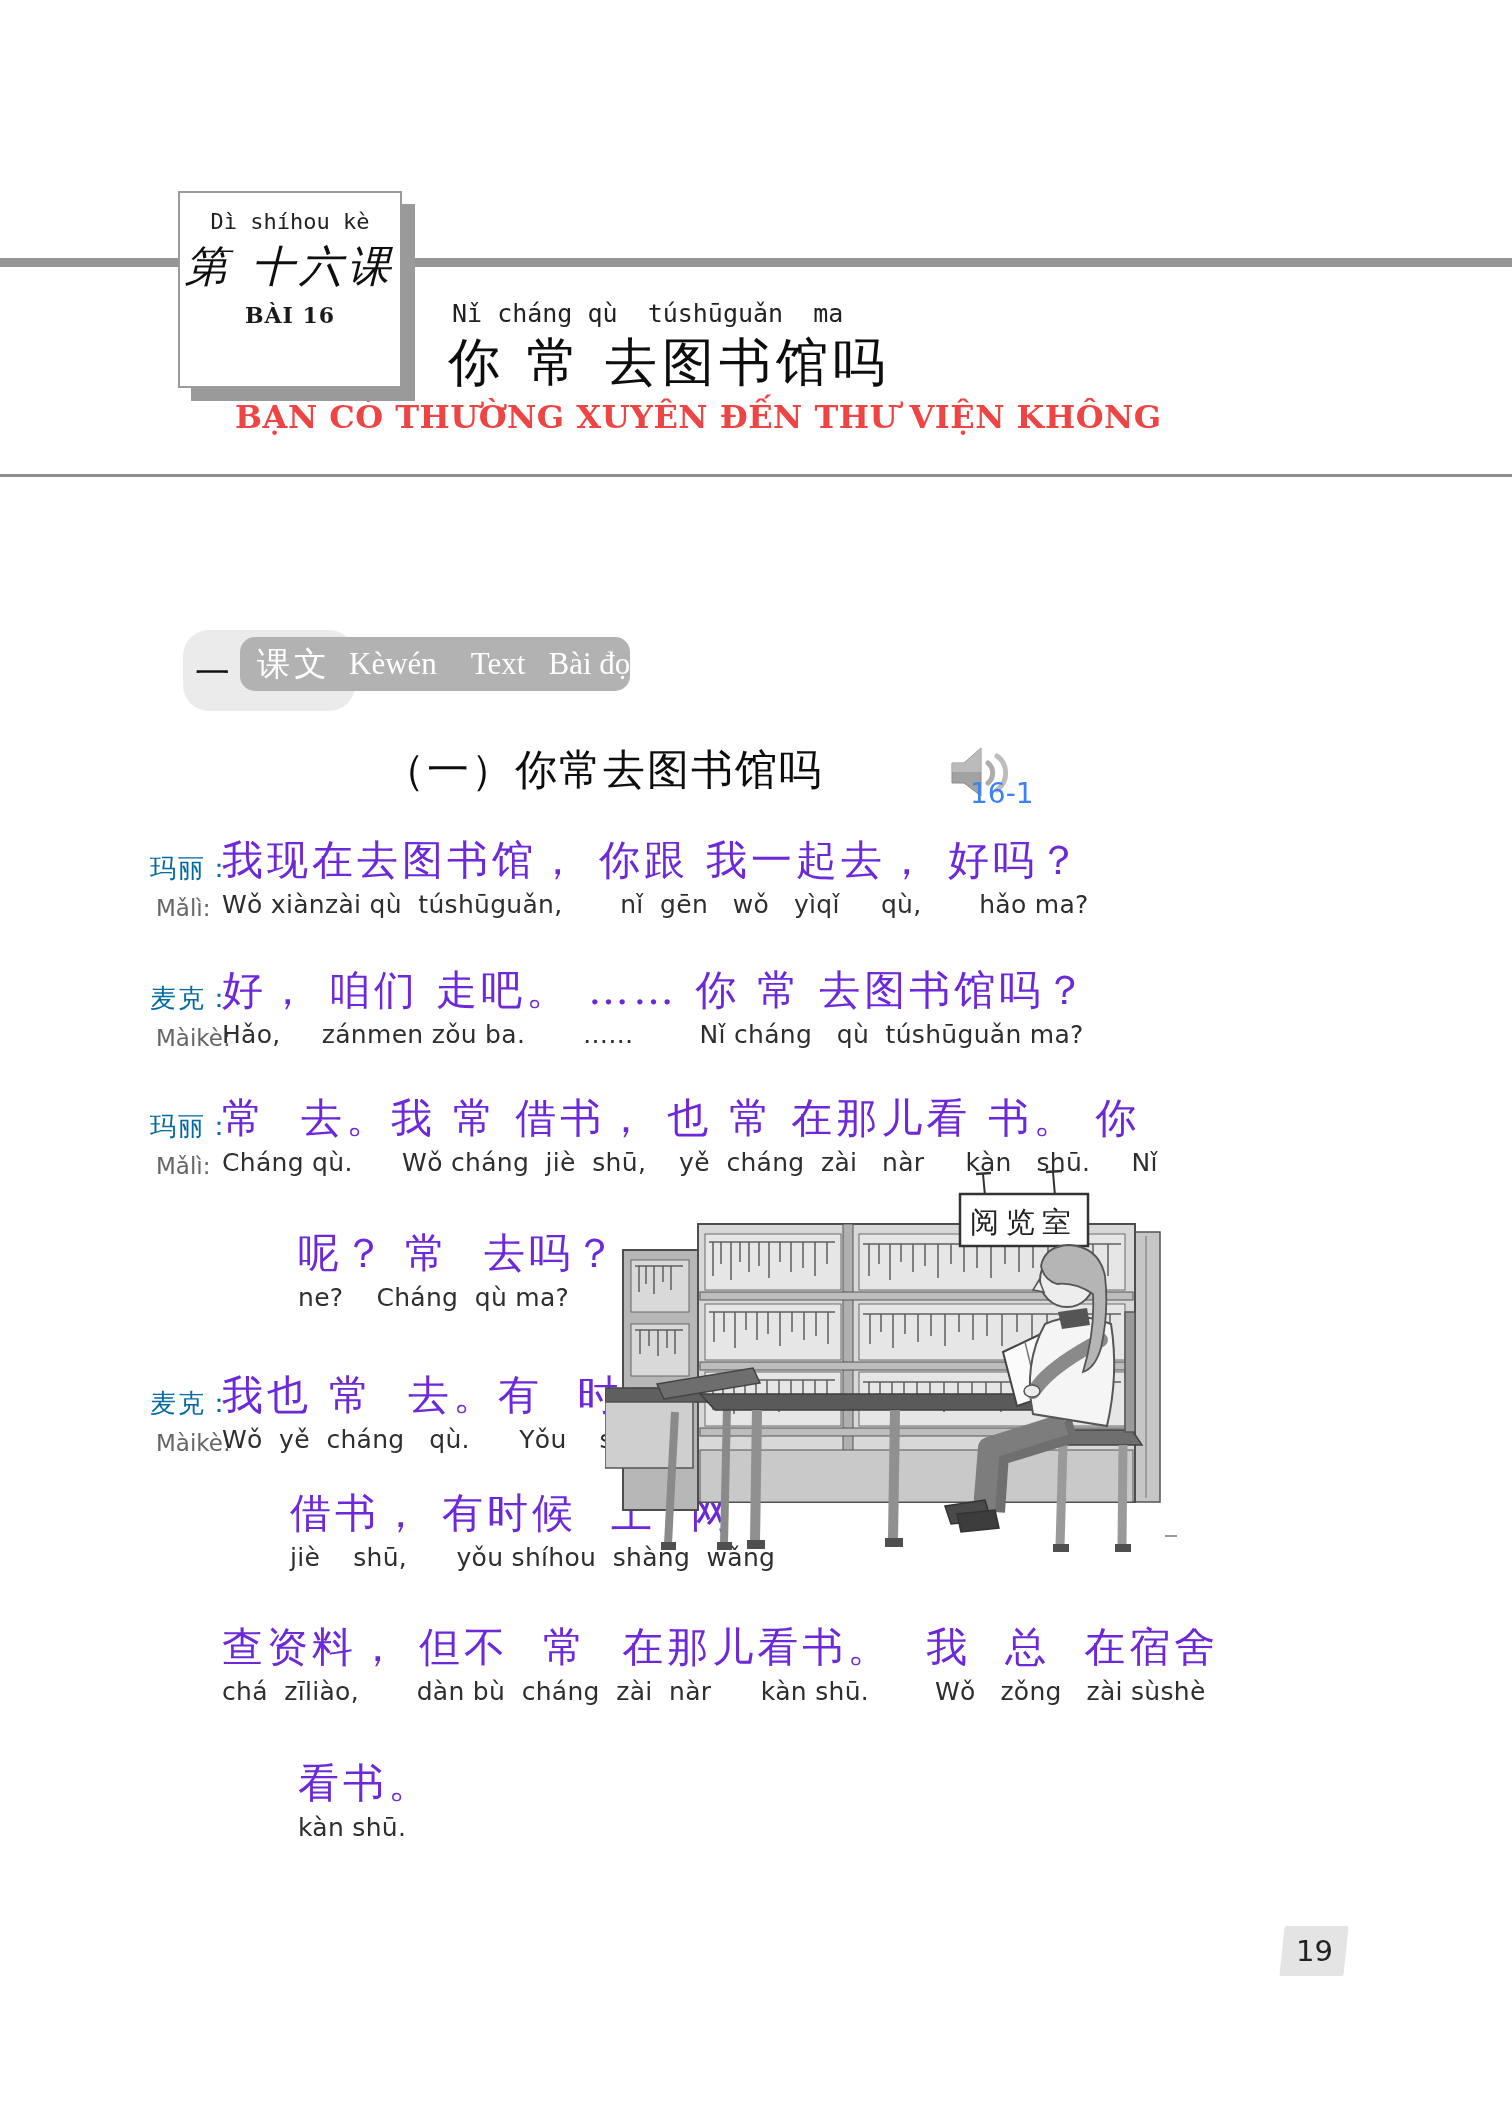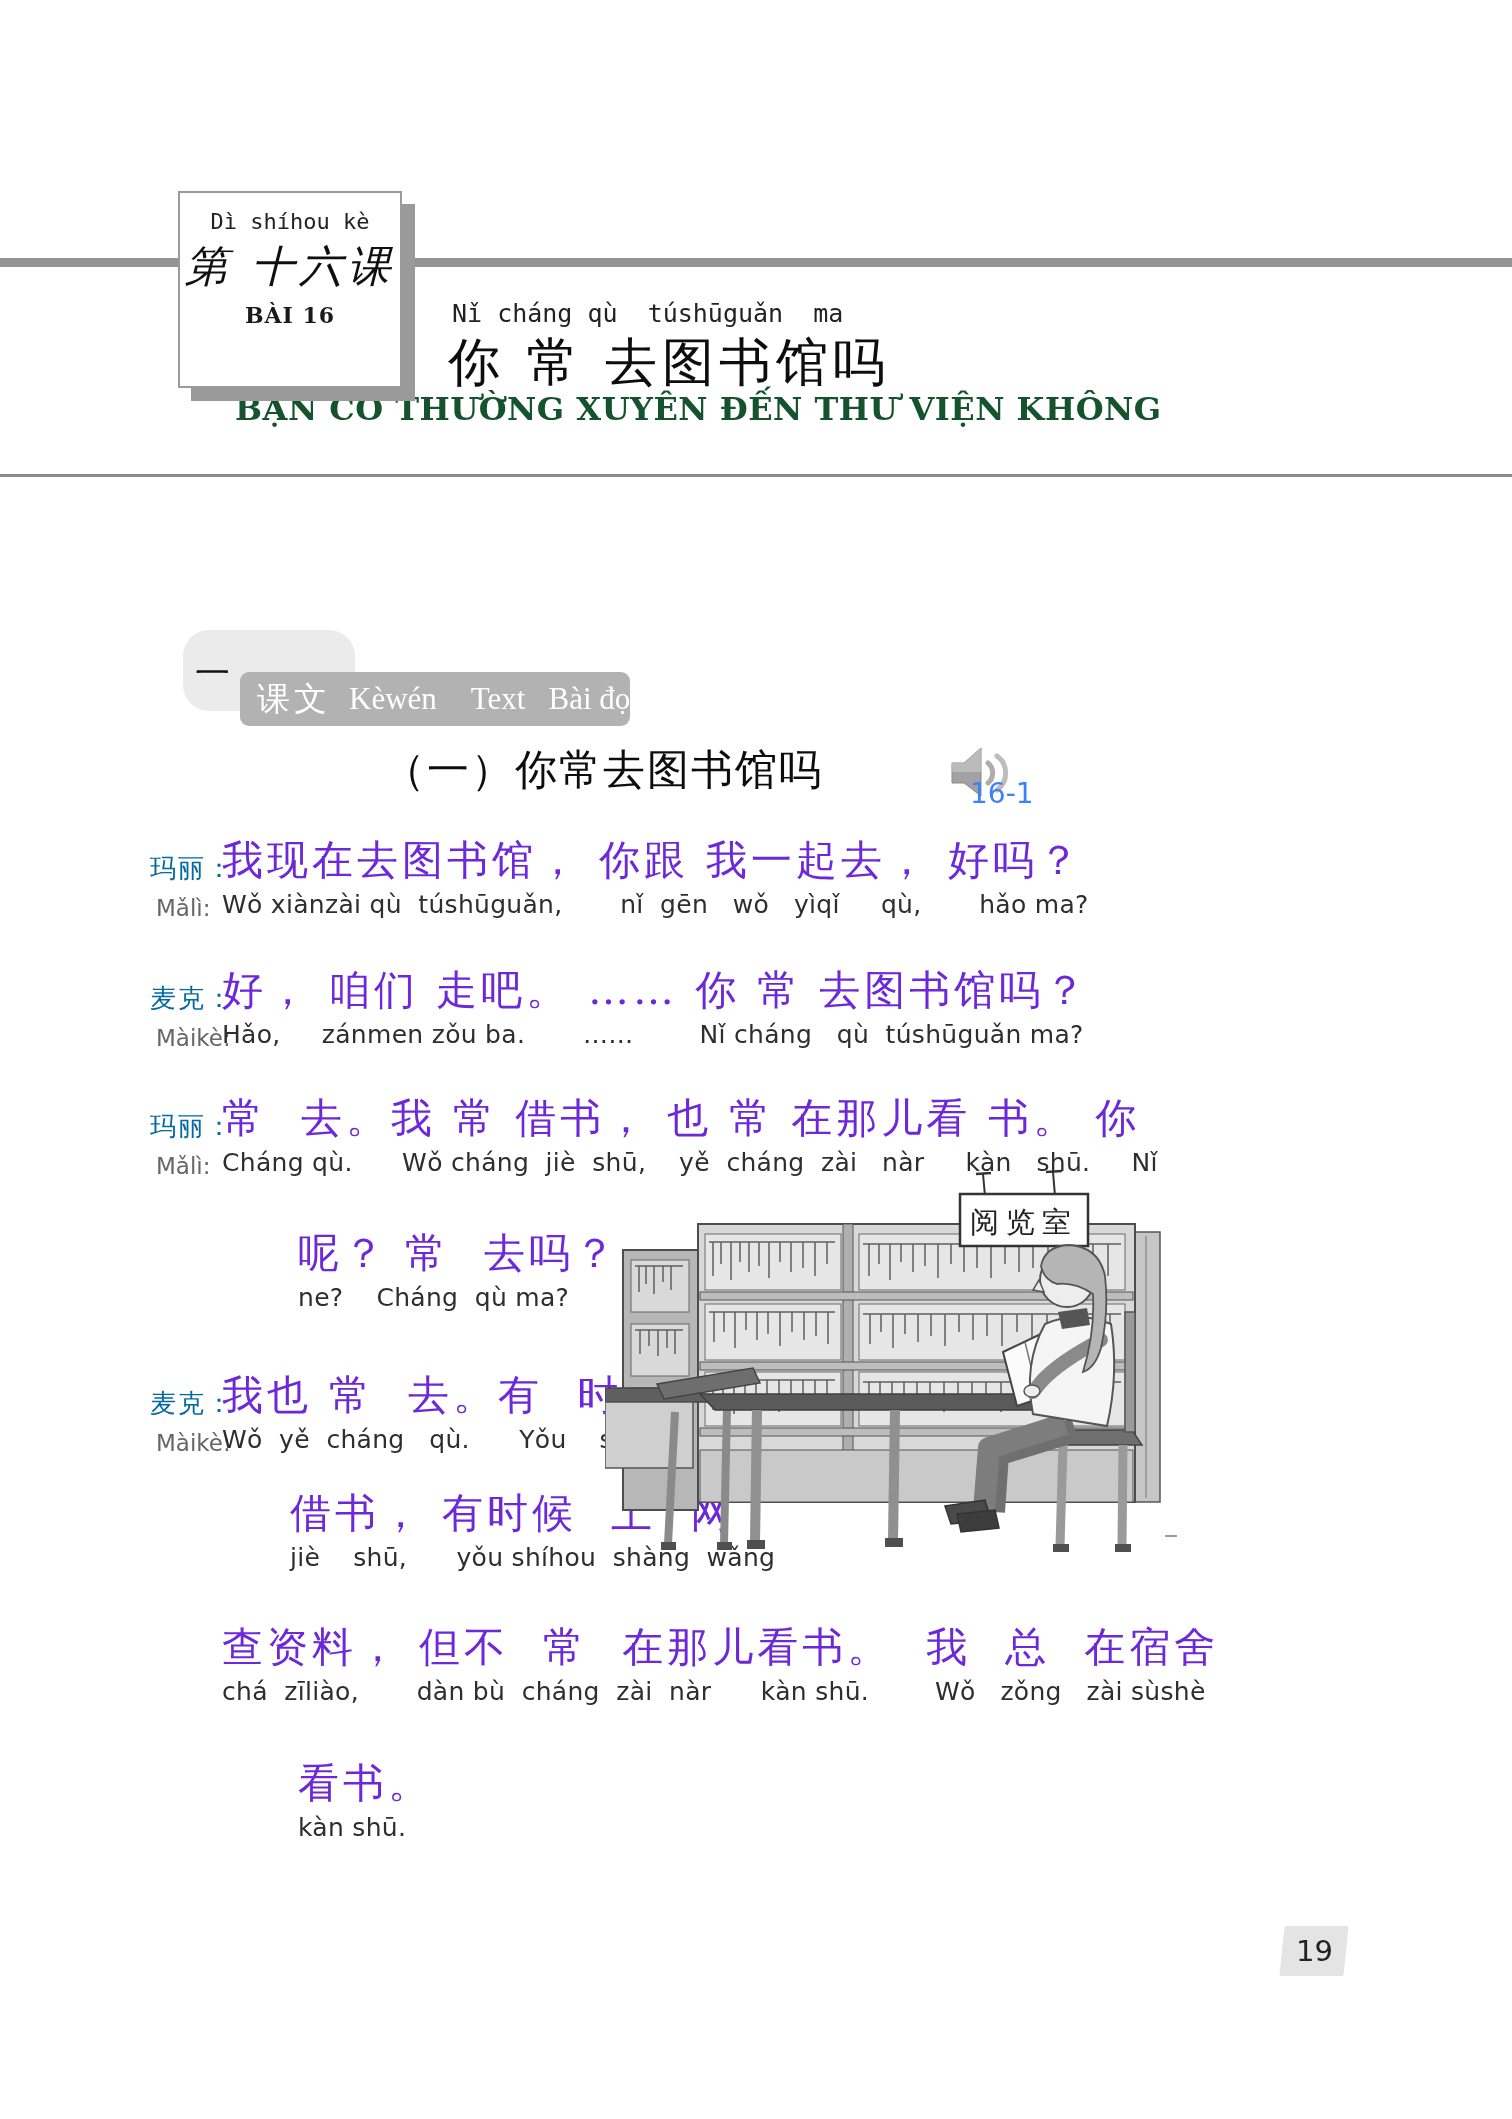--- a/index.html
+++ b/index.html
@@ -10,27 +10,27 @@
   .hbar{position:absolute;left:0;top:258px;width:1512px;height:9px;background:#959595;z-index:1;}
   .lesson-box{position:absolute;left:178px;top:191px;width:224px;height:197px;background:#fff;
               border:2px solid #9b9b9b;box-shadow:13px 13px 0 #9a9a9a;box-sizing:border-box;
               text-align:center;z-index:2;}
   .lesson-pinyin{margin-top:16px;font-family:"DejaVu Sans Mono",monospace;font-size:22px;color:#222;}
   .lesson-cn{font-size:43px;letter-spacing:5px;margin-top:4px;color:#0f0f0f;white-space:pre;font-style:italic;}
   .lesson-vn{font-family:"DejaVu Serif",serif;font-weight:bold;font-size:22px;margin-top:6px;letter-spacing:1px;}
   .title-pinyin{position:absolute;left:452px;top:299px;font-family:"DejaVu Sans Mono",monospace;
                 font-size:25px;color:#222;white-space:pre;z-index:2;}
   .title-cn{position:absolute;left:448px;top:328px;font-size:52px;letter-spacing:5px;white-space:pre;color:#0d0d0d;}
-  .title-vn{position:absolute;left:235px;top:390px;font-weight:bold;font-size:32px;letter-spacing:0.5px;color:#14532d;}
+  .title-vn{position:absolute;left:235px;top:398px;font-weight:bold;font-size:32px;letter-spacing:0.5px;color:#ef4444;}
   .thin-rule{position:absolute;left:0;top:474px;width:1512px;height:3px;background:#8d8d8d;}
 
   
   .section-pill{position:absolute;left:183px;top:630px;width:172px;height:81px;background:#ebebeb;border-radius:26px;}
   .section-num{position:absolute;left:12px;top:20px;font-size:35px;color:#111;}
-  .section-bar{position:absolute;left:240px;top:672px;width:390px;height:54px;background:#b2b2b2;border-radius:9px;
+  .section-bar{position:absolute;left:240px;top:637px;width:390px;height:54px;background:#b2b2b2;border-radius:15px;
                color:#fff;display:flex;align-items:center;padding-left:17px;box-sizing:border-box;white-space:nowrap;}
   .section-bar .cjk{font-size:33px;letter-spacing:4px;margin-right:18px;}
   .section-bar .lat{font-family:"Liberation Serif",serif;font-size:31px;}
   .section-bar .lat.g1{margin-right:34px;}
   .section-bar .lat.g2{margin-right:23px;}
 
   
   .text-title{position:absolute;left:383px;top:742px;font-size:42px;letter-spacing:2px;white-space:pre;color:#0d0d0d;}
   .audio-icon{position:absolute;left:950px;top:744px;width:64px;height:56px;}
   .audio-label{position:absolute;left:970px;top:777px;font-family:"DejaVu Sans",sans-serif;font-size:28px;color:#3b82f6;}

